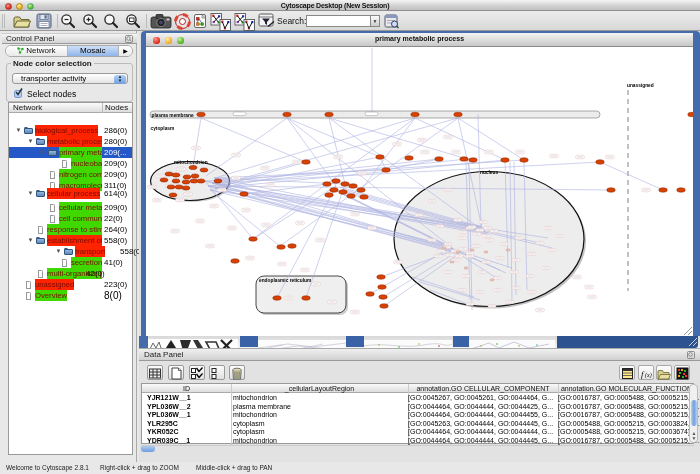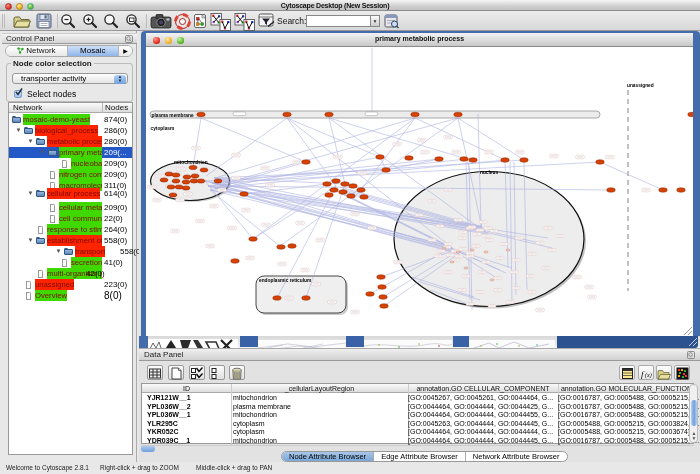--- a/index.html
+++ b/index.html
@@ -143,28 +143,20 @@
     </svg>
  <div class="abs" style="left:25px;top:58px;font-size:8.5px;color:#000">Select nodes</div>
 
  <div class="abs" style="left:6px;top:71px;width:125px;height:353px;background:#fff;border:1px solid #999">
   <div class="abs" style="left:0;top:0;width:123px;height:10px;background:linear-gradient(#fbfbfb,#ddd);border-bottom:1px solid #aaa;font-size:8px;color:#111">
     <span style="position:absolute;left:4px;line-height:10px">Network</span>
     <span style="position:absolute;left:96px;line-height:10px">Nodes</span>
     <span style="position:absolute;left:93px;top:0;width:1px;height:10px;background:#bbb"></span>
   </div>
   <div class="abs" style="left:0;top:0;width:123px;height:353px">
-        <div style="position:absolute;left:0;top:11px;width:123px;height:11px;overflow:hidden;">
-          <span style="position:absolute;left:3px;top:1.5px;width:10px;height:9px">
-            <span style="position:absolute;left:0;top:0;width:4px;height:2px;background:#7da3cf;border:0.5px solid #3a5e8c;border-radius:1px 1px 0 0"></span>
-            <span style="position:absolute;left:0;top:1.5px;width:9px;height:5.5px;background:linear-gradient(#93b6de,#5d87b9);border:0.5px solid #33567f;border-radius:1px"></span>
-          </span>
-          <span style="position:absolute;left:14px;top:0;height:11px;line-height:11px;background:#3fd800;color:#7c0a00;font-size:7.7px;white-space:nowrap;max-width:79px;overflow:hidden;display:inline-block">mosaic-demo-yeast</span>
-          <span style="position:absolute;left:95px;top:0;height:11px;line-height:11px;color:#000;font-size:8px">874(0)</span>
-        </div>
         <div style="position:absolute;left:0;top:22px;width:123px;height:11px;overflow:hidden;">
           <span style="position:absolute;left:5px;top:0;width:9px;color:#555;font-size:6px;line-height:11px;text-align:center">▼</span>
           <span style="position:absolute;left:15px;top:1.5px;width:10px;height:9px">
             <span style="position:absolute;left:0;top:0;width:4px;height:2px;background:#7da3cf;border:0.5px solid #3a5e8c;border-radius:1px 1px 0 0"></span>
             <span style="position:absolute;left:0;top:1.5px;width:9px;height:5.5px;background:linear-gradient(#93b6de,#5d87b9);border:0.5px solid #33567f;border-radius:1px"></span>
           </span>
           <span style="position:absolute;left:26px;top:0;height:11px;line-height:11px;background:#ff2400;color:#7c0a00;font-size:7.7px;white-space:nowrap;max-width:67px;overflow:hidden;display:inline-block">biological_process</span>
           <span style="position:absolute;left:95px;top:0;height:11px;line-height:11px;color:#000;font-size:8px">286(0)</span>
         </div>
         <div style="position:absolute;left:0;top:33px;width:123px;height:11px;overflow:hidden;">
@@ -842,23 +834,18 @@
  </div>
 
  <div class="abs" style="left:550px;top:36px;width:9px;height:59px;background:#f0f0f0;border:1px solid #bbb;border-radius:4px">
    <div class="abs" style="left:0.5px;top:15px;width:6px;height:26px;border-radius:3px;background:linear-gradient(90deg,#b9d2f0,#6f9fde,#b9d2f0)"></div>
    <div class="abs" style="left:0;bottom:1px;width:8px;font-size:5px;color:#555;text-align:center;line-height:5px">▲<br>▼</div>
  </div>
 
  <div class="abs" style="left:2px;top:97px;width:14px;height:7px;border-radius:3px;background:linear-gradient(#b9d2f0,#6f9fde)"></div>
  <div class="abs" style="left:2px;top:97px;width:553px;height:7px;border-top:1px solid #ccc"></div>
 
- <div class="abs" style="left:142px;top:103px;height:11px;display:flex;border:1px solid #999;border-radius:6px;overflow:hidden;background:#fff">
-   <div style="padding:0 7px;font-size:7.5px;line-height:10px;background:linear-gradient(#a8c6ea,#7ba7d7);color:#000">Node Attribute Browser</div>
-   <div style="padding:0 7px;font-size:7.5px;line-height:10px;border-left:1px solid #aaa">Edge Attribute Browser</div>
-   <div style="padding:0 7px;font-size:7.5px;line-height:10px;border-left:1px solid #aaa">Network Attribute Browser</div>
- </div>
 </div>
 
 <div class="abs" style="left:0;top:462px;width:700px;height:12px;background:#e8e8e8;font-size:6.5px;color:#222;line-height:11px">
  <span class="abs" style="left:6px">Welcome to Cytoscape 2.8.1</span>
  <span class="abs" style="left:100px">Right-click + drag to ZOOM</span>
  <span class="abs" style="left:196px">Middle-click + drag to PAN</span>
 </div>
 </body></html>

